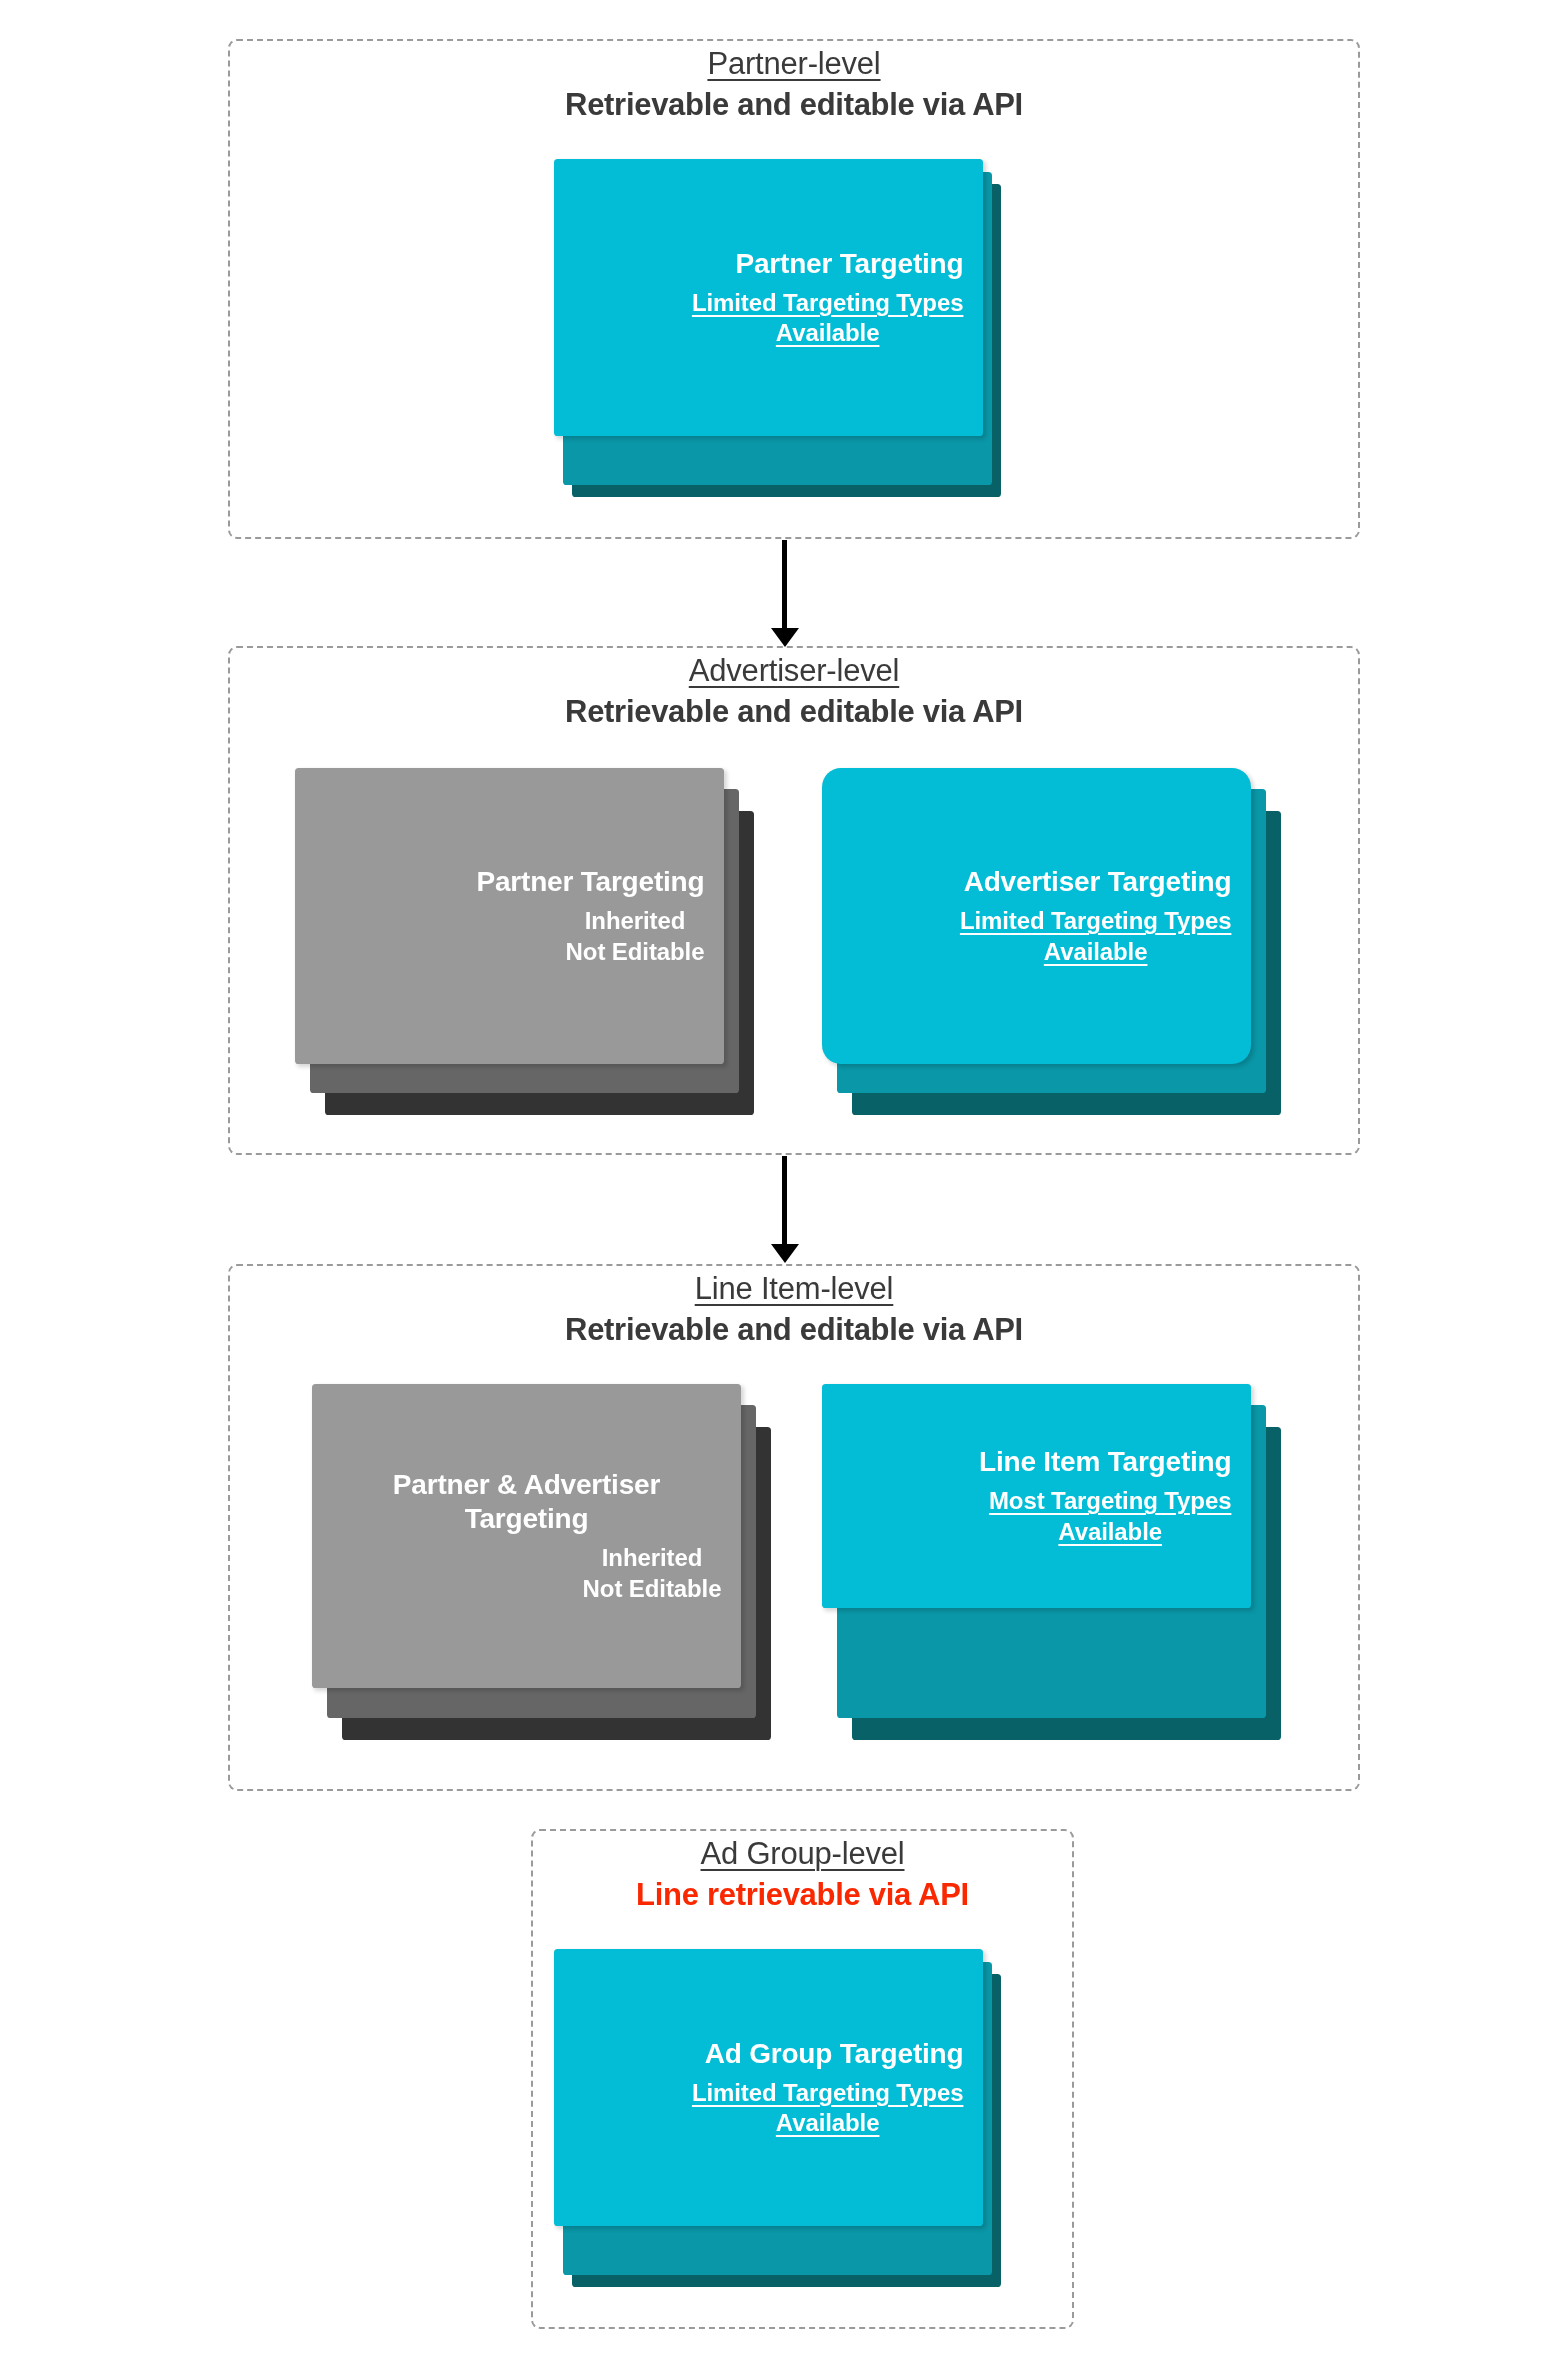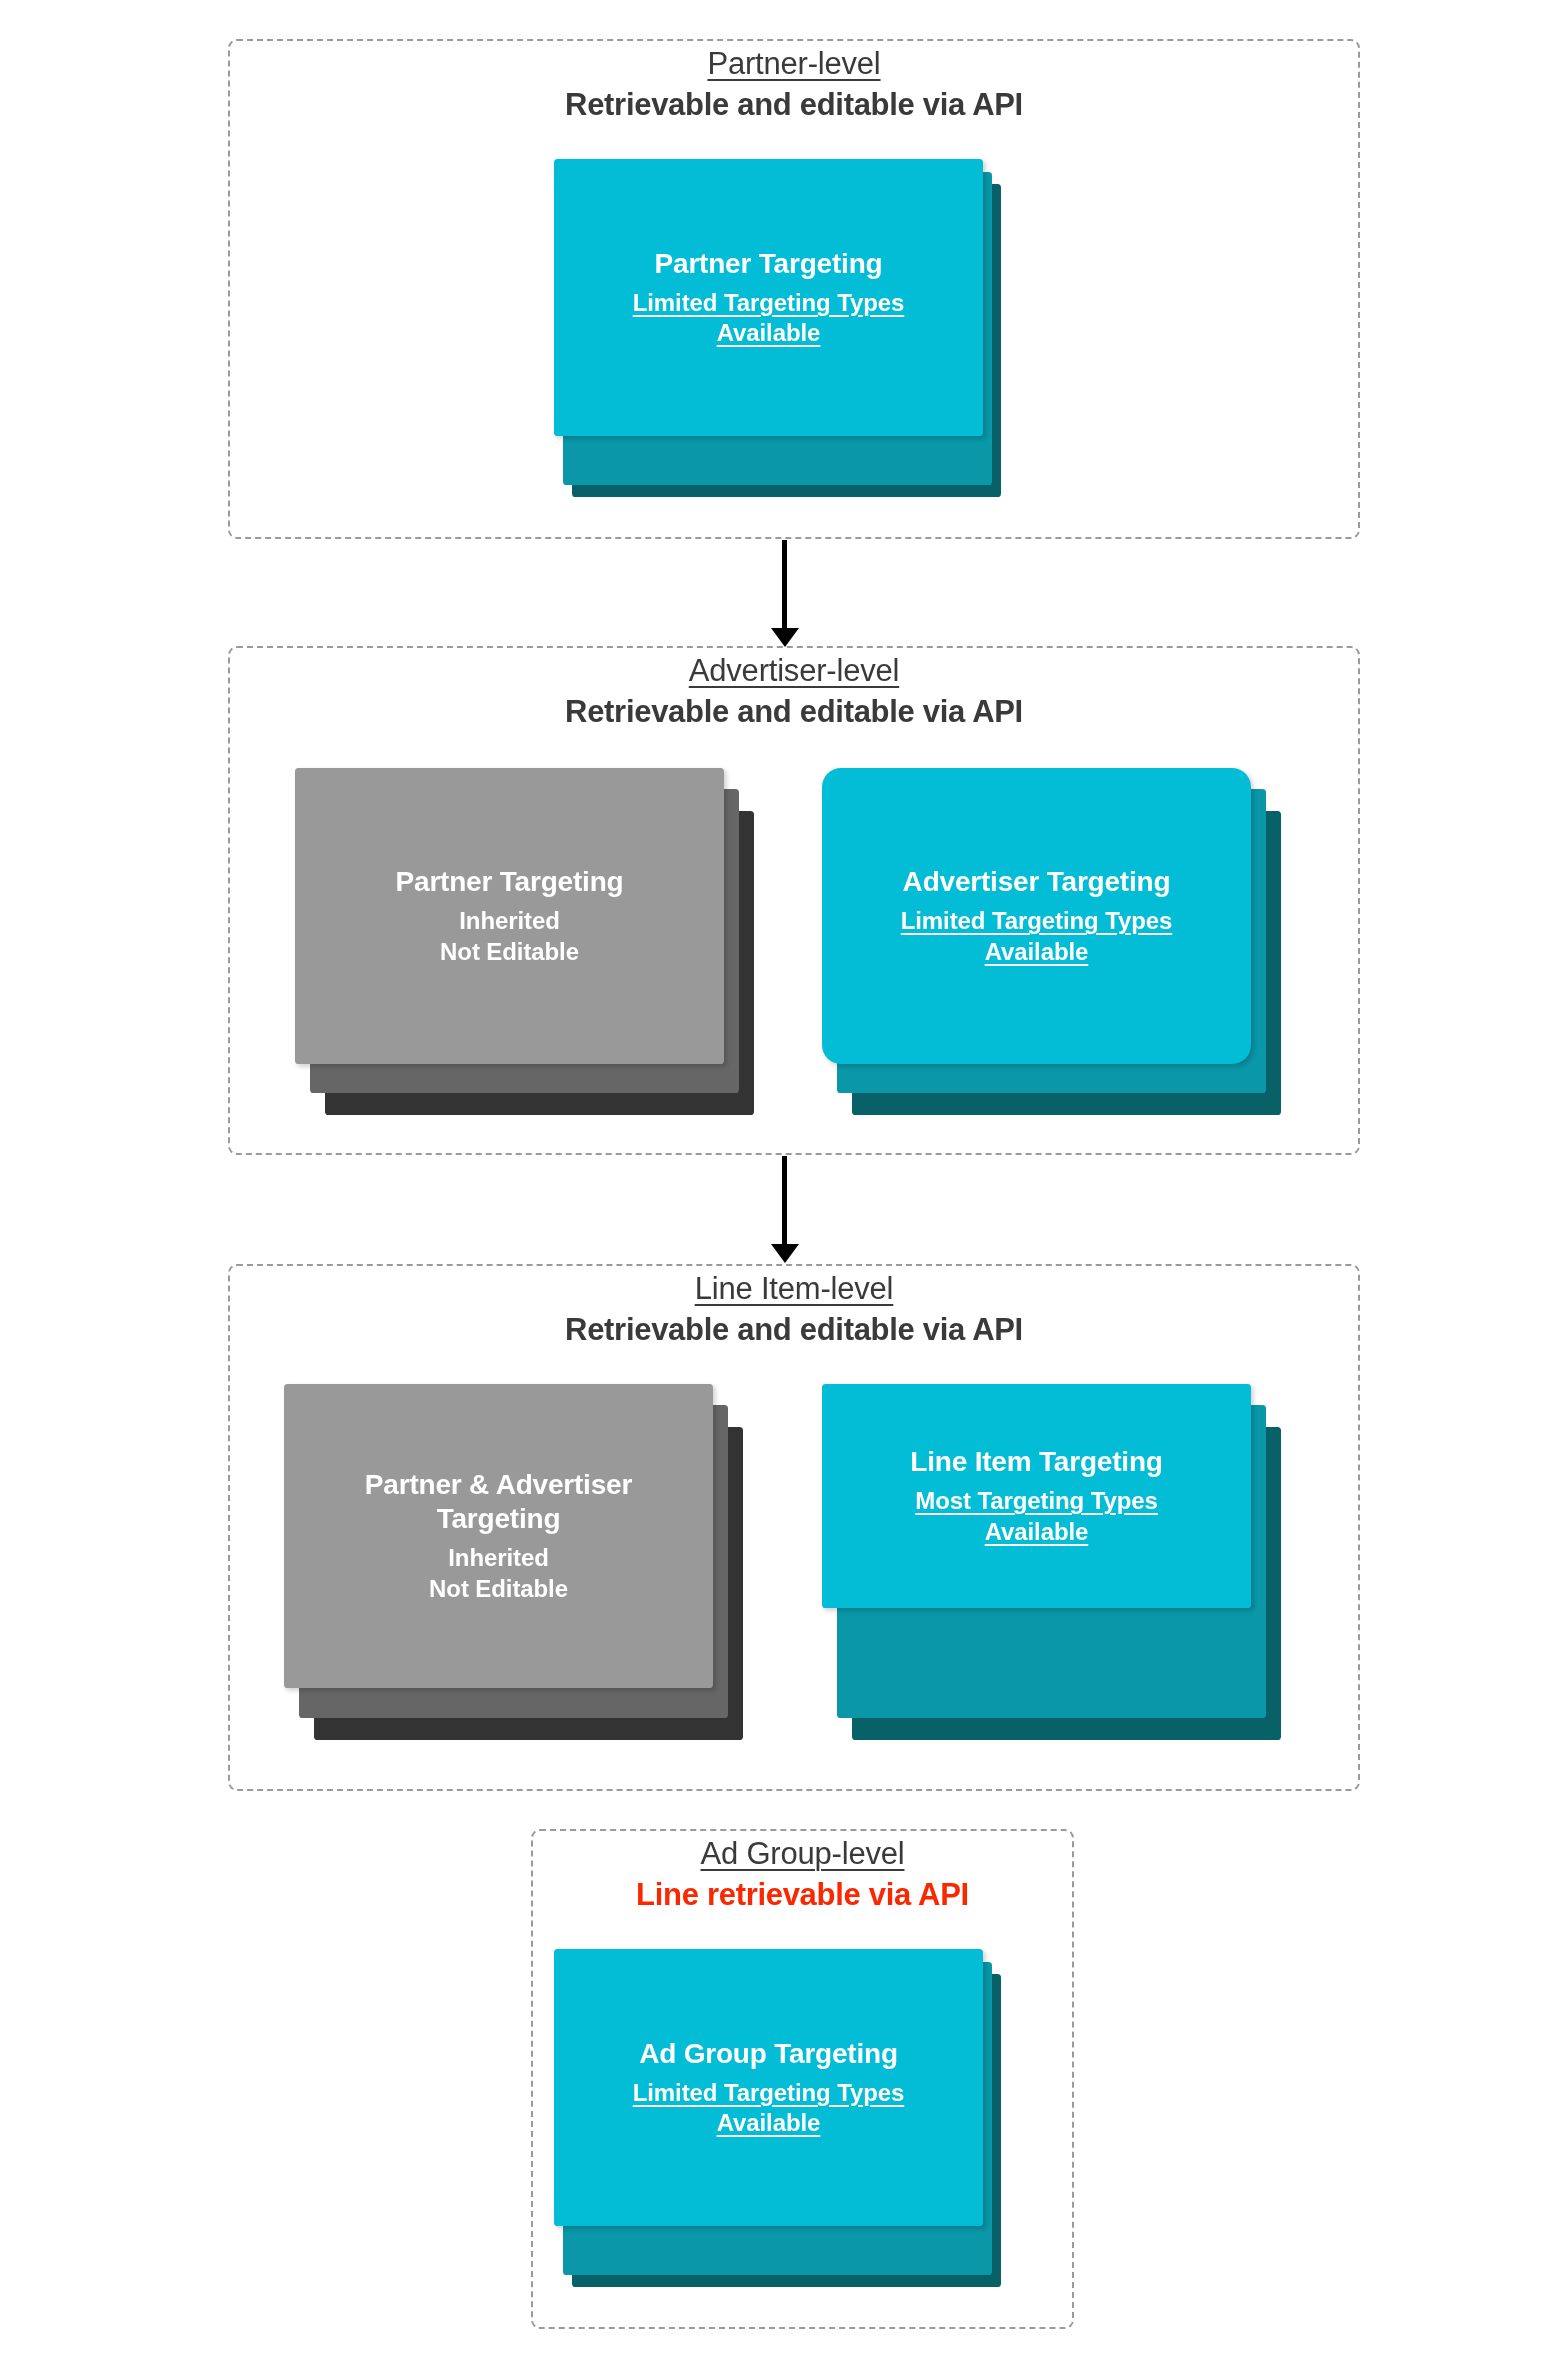--- a/index.html
+++ b/index.html
@@ -66,21 +66,21 @@
     position: absolute;
     border-radius: 3.6px;
   }
 
   .layer-back  { }
   .layer-mid   { }
 
   .layer-front {
     display: flex;
     flex-direction: column;
-    align-items: center;
+    align-items: flex-end;
     justify-content: center;
     text-align: center;
     padding: 9px 19.6px;
     box-shadow: 2.7px 2.7px 4.5px rgba(0,0,0,0.16);
   }
 
   
   .cyan .layer-front { background: #02bdd5; }
   .cyan .layer-mid   { background: #0a97a8; }
   .cyan .layer-back  { background: #076167; }
@@ -192,21 +192,21 @@
 
   <div class="arrow" style="left:782px; top:1156px; height:89px;"></div>
 
   <div class="level-box" style="left:228px; top:1264px; width:1132px; height:527px;"></div>
 
   <div class="level-head" style="left:228px; top:1271px; width:1132px;">
     <span class="level-name">Line Item-level</span>
     <span class="level-api">Retrievable and editable via API</span>
   </div>
 
-  <div class="stack gray" style="left:284px; top:1384px; width:473px; height:375px;">
+  <div class="stack gray" style="left:312px; top:1384px; width:473px; height:375px;">
     <div class="card-layer layer-back" style="left:30px; top:43px; width:429px; height:313px;"></div>
     <div class="card-layer layer-mid" style="left:15px; top:21.4px; width:429px; height:313px;"></div>
     <div class="card-layer layer-front" style="left:0px; top:0px; width:429px; height:304px;">
       <div class="card-title">Partner &amp; Advertiser Targeting</div>
       <div class="card-sub">
         <span>Inherited</span><br>
         <span>Not Editable</span>
       </div>
     </div>
   </div>

